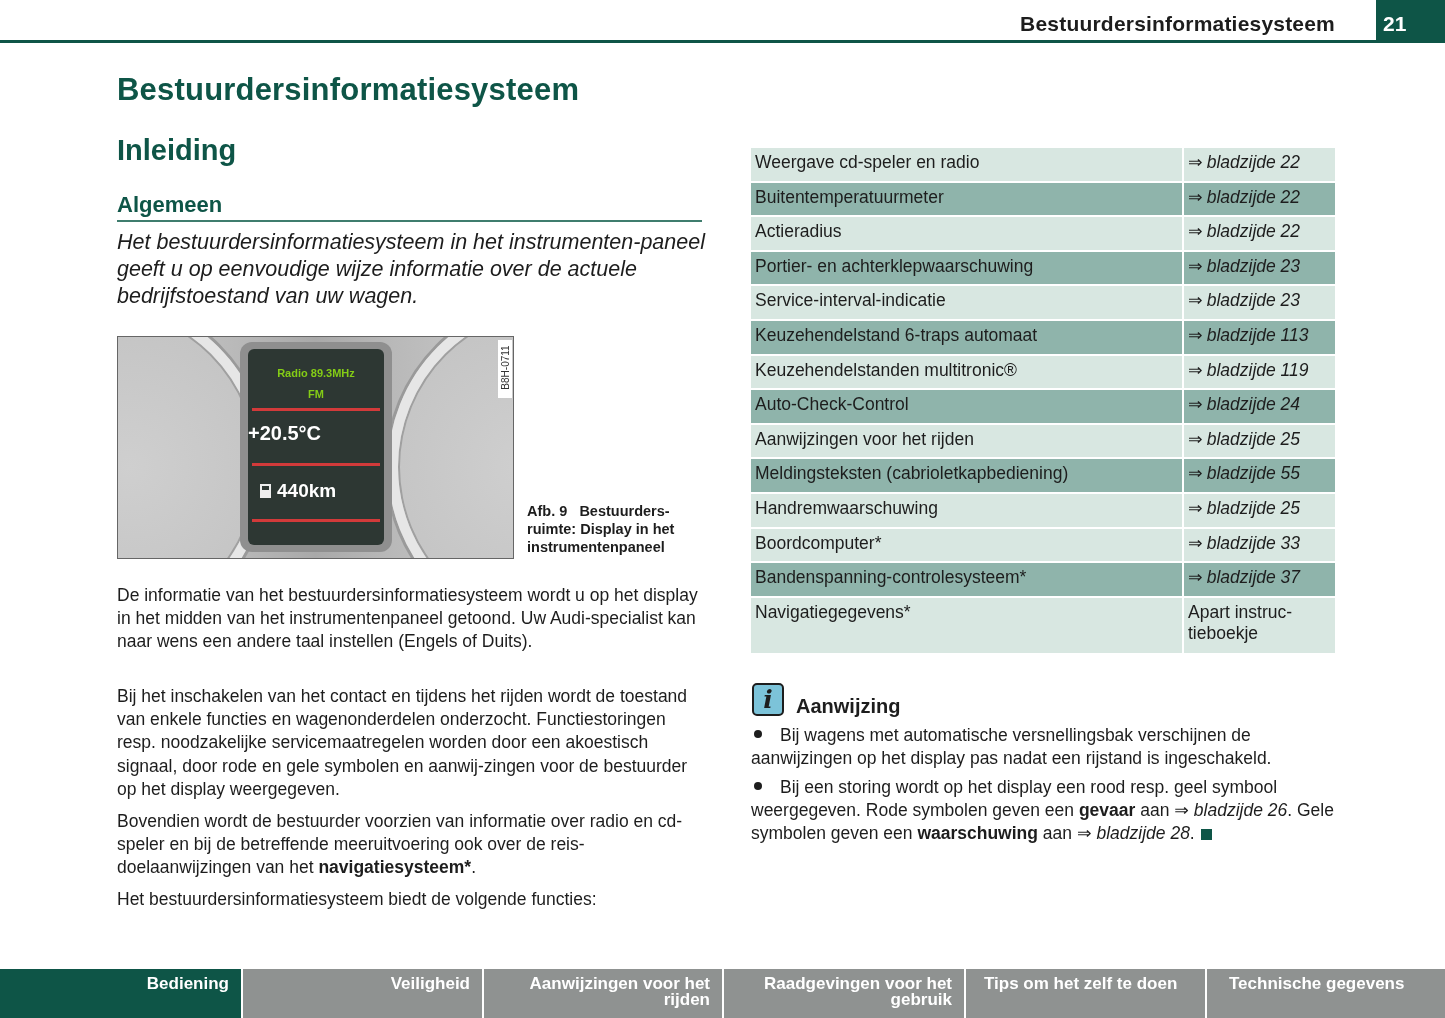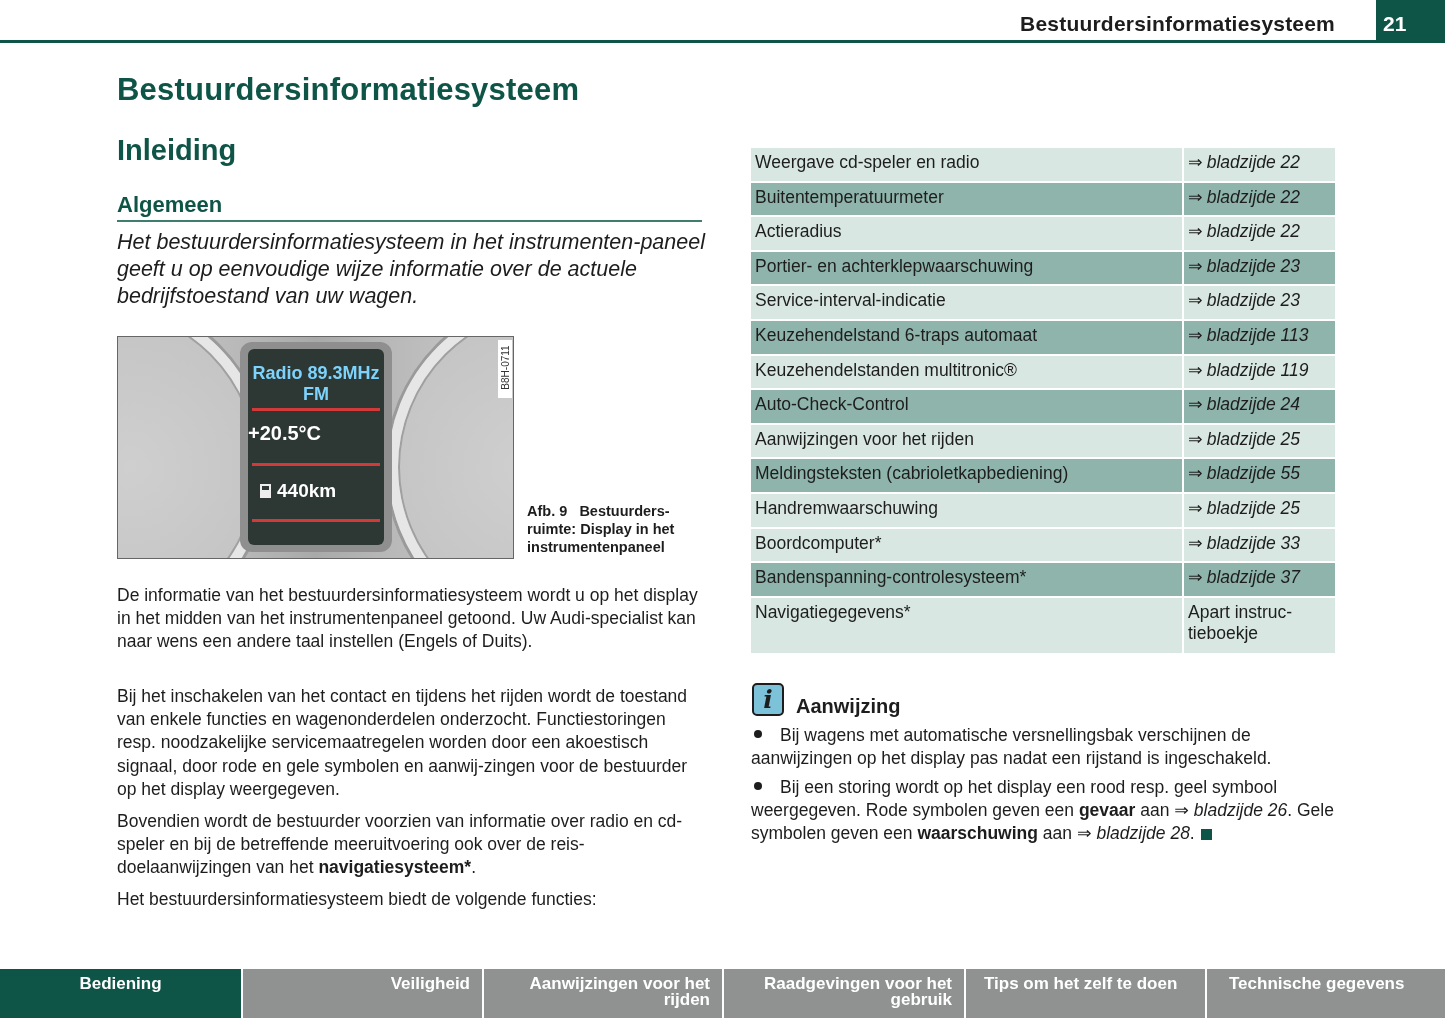--- a/index.html
+++ b/index.html
@@ -24,21 +24,21 @@
 
   .intro { left: 117px; top: 229px; width: 590px; font-size: 21.5px; font-style: italic; line-height: 27px; color: #1d1d1d; }
 
   
   .figure { left: 117px; top: 336px; width: 395px; height: 221px; border: 1px solid #666; overflow: hidden;
     background: linear-gradient(90deg, #c9c9c9 0%, #b9b9b9 30%, #a9a9a9 50%, #b9b9b9 70%, #c9c9c9 100%); }
   .gauge-left { left: -190px; top: -40px; width: 320px; height: 320px; border-radius: 50%; border: 10px solid #e6e6e6; box-shadow: 0 0 0 3px #9a9a9a, inset 0 0 0 2px #a0a0a0; background: radial-gradient(circle at 60% 50%, #cfcfcf, #bdbdbd); }
   .gauge-right { left: 270px; top: -40px; width: 320px; height: 320px; border-radius: 50%; border: 10px solid #e6e6e6; box-shadow: 0 0 0 3px #9a9a9a, inset 0 0 0 2px #a0a0a0; background: radial-gradient(circle at 40% 50%, #cfcfcf, #bdbdbd); }
   .display-bezel { left: 122px; top: 5px; width: 152px; height: 210px; border-radius: 12px; background: #8f8f8f; }
   .display { left: 130px; top: 12px; width: 136px; height: 196px; border-radius: 6px; background: #2d3733; }
-  .disp-line1 { left: 0; top: 14px; width: 136px; text-align: center; color: #7dd3fc; font-weight: bold; font-size: 18px; line-height: 21px; }
+  .disp-line1 { left: 0; top: 14px; width: 136px; text-align: center; color: #84cc16; font-weight: bold; font-size: 11px; line-height: 21px; }
   .red-bar { left: 4px; width: 128px; height: 3px; background: #d23a3a; }
   .disp-temp { left: 0; top: 73px; width: 136px; color: #fff; font-weight: bold; font-size: 20px; }
   .disp-range { left: 12px; top: 131px; color: #fff; font-weight: bold; font-size: 19px; }
   .fuel-icon { display: inline-block; width: 11px; height: 14px; background: #eee; margin-right: 6px; vertical-align: -1px; position: relative; }
   .fuel-icon::after { content: ""; position: absolute; left: 2px; top: 2px; width: 7px; height: 4px; background: #2d3733; }
   .fig-code { left: 380px; top: 3px; width: 14px; height: 58px; background: #fff; }
   .fig-code span { position: absolute; left: -20px; top: 22px; transform: rotate(-90deg); font-size: 10px; color: #333; white-space: nowrap; width: 54px; text-align: center; }
 
   .fig-caption { left: 527px; top: 502px; width: 180px; font-size: 14.5px; font-weight: bold; line-height: 18px; color: #1d1d1d; }
 
@@ -64,21 +64,21 @@
   .note-title { left: 796px; top: 695px; font-size: 20px; font-weight: bold; color: #1d1d1d; }
   .note-text { left: 751px; width: 590px; font-size: 17.5px; line-height: 23.2px; color: #1d1d1d; }
   .n1 { top: 724px; }
   .n2 { top: 776px; }
   .bullet { display: inline-block; width: 8px; height: 8px; border-radius: 50%; background: #1d1d1d; margin-right: 18px; vertical-align: 3px; margin-left: 3px; }
   .end-square { display: inline-block; width: 11px; height: 11px; background: #0e5547; margin-left: 6px; vertical-align: -1px; }
 
   
   .footer { left: 0; top: 969px; width: 1445px; height: 49px; }
   .tab { position: absolute; top: 0; height: 49px; background: #8f9291; color: #fff; font-weight: bold; font-size: 17px; line-height: 16px; text-align: right; box-sizing: border-box; padding: 7px 12px 0 12px; }
-  .tab.active { background: #0e5547; text-align: center; }
+  .tab.active { background: #0e5547; }
   .tab.left-align { text-align: left; }
 </style>
 </head>
 <body>
 
 <div class="abs run-header-line"></div>
 <div class="abs run-header-title">Bestuurdersinformatiesysteem</div>
 <div class="abs page-num-box"></div>
 <div class="abs page-num">21</div>
 

